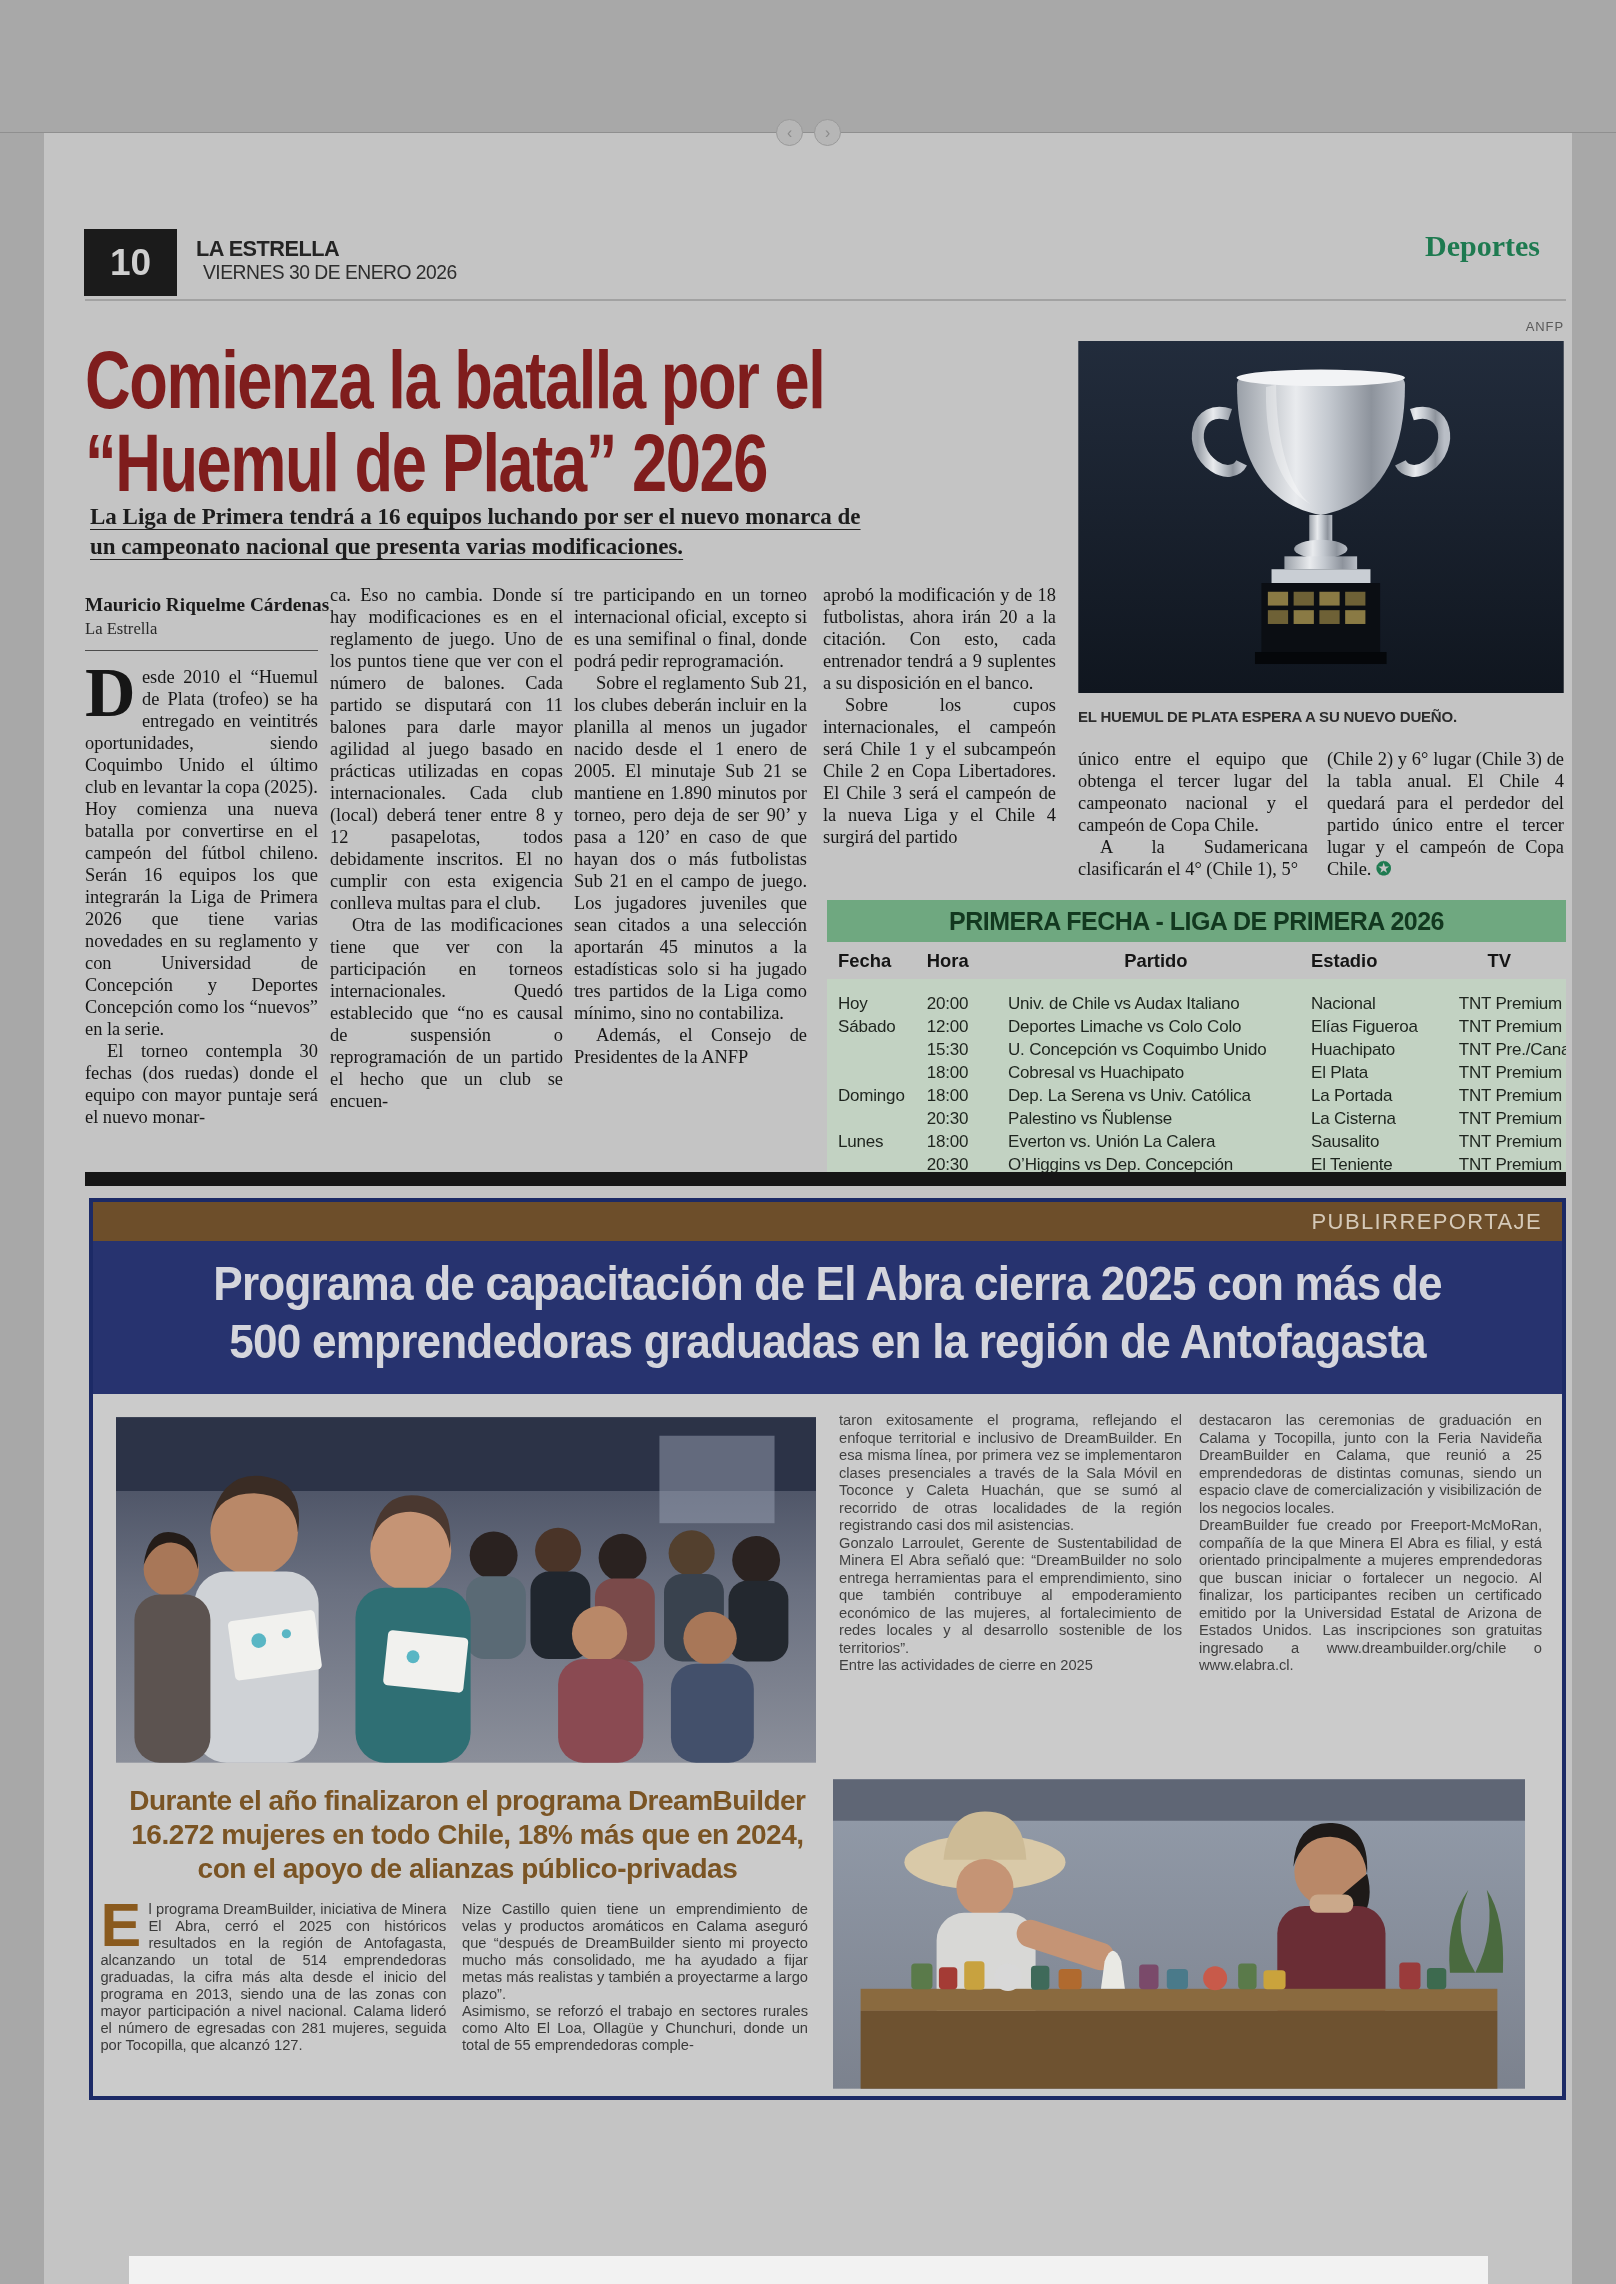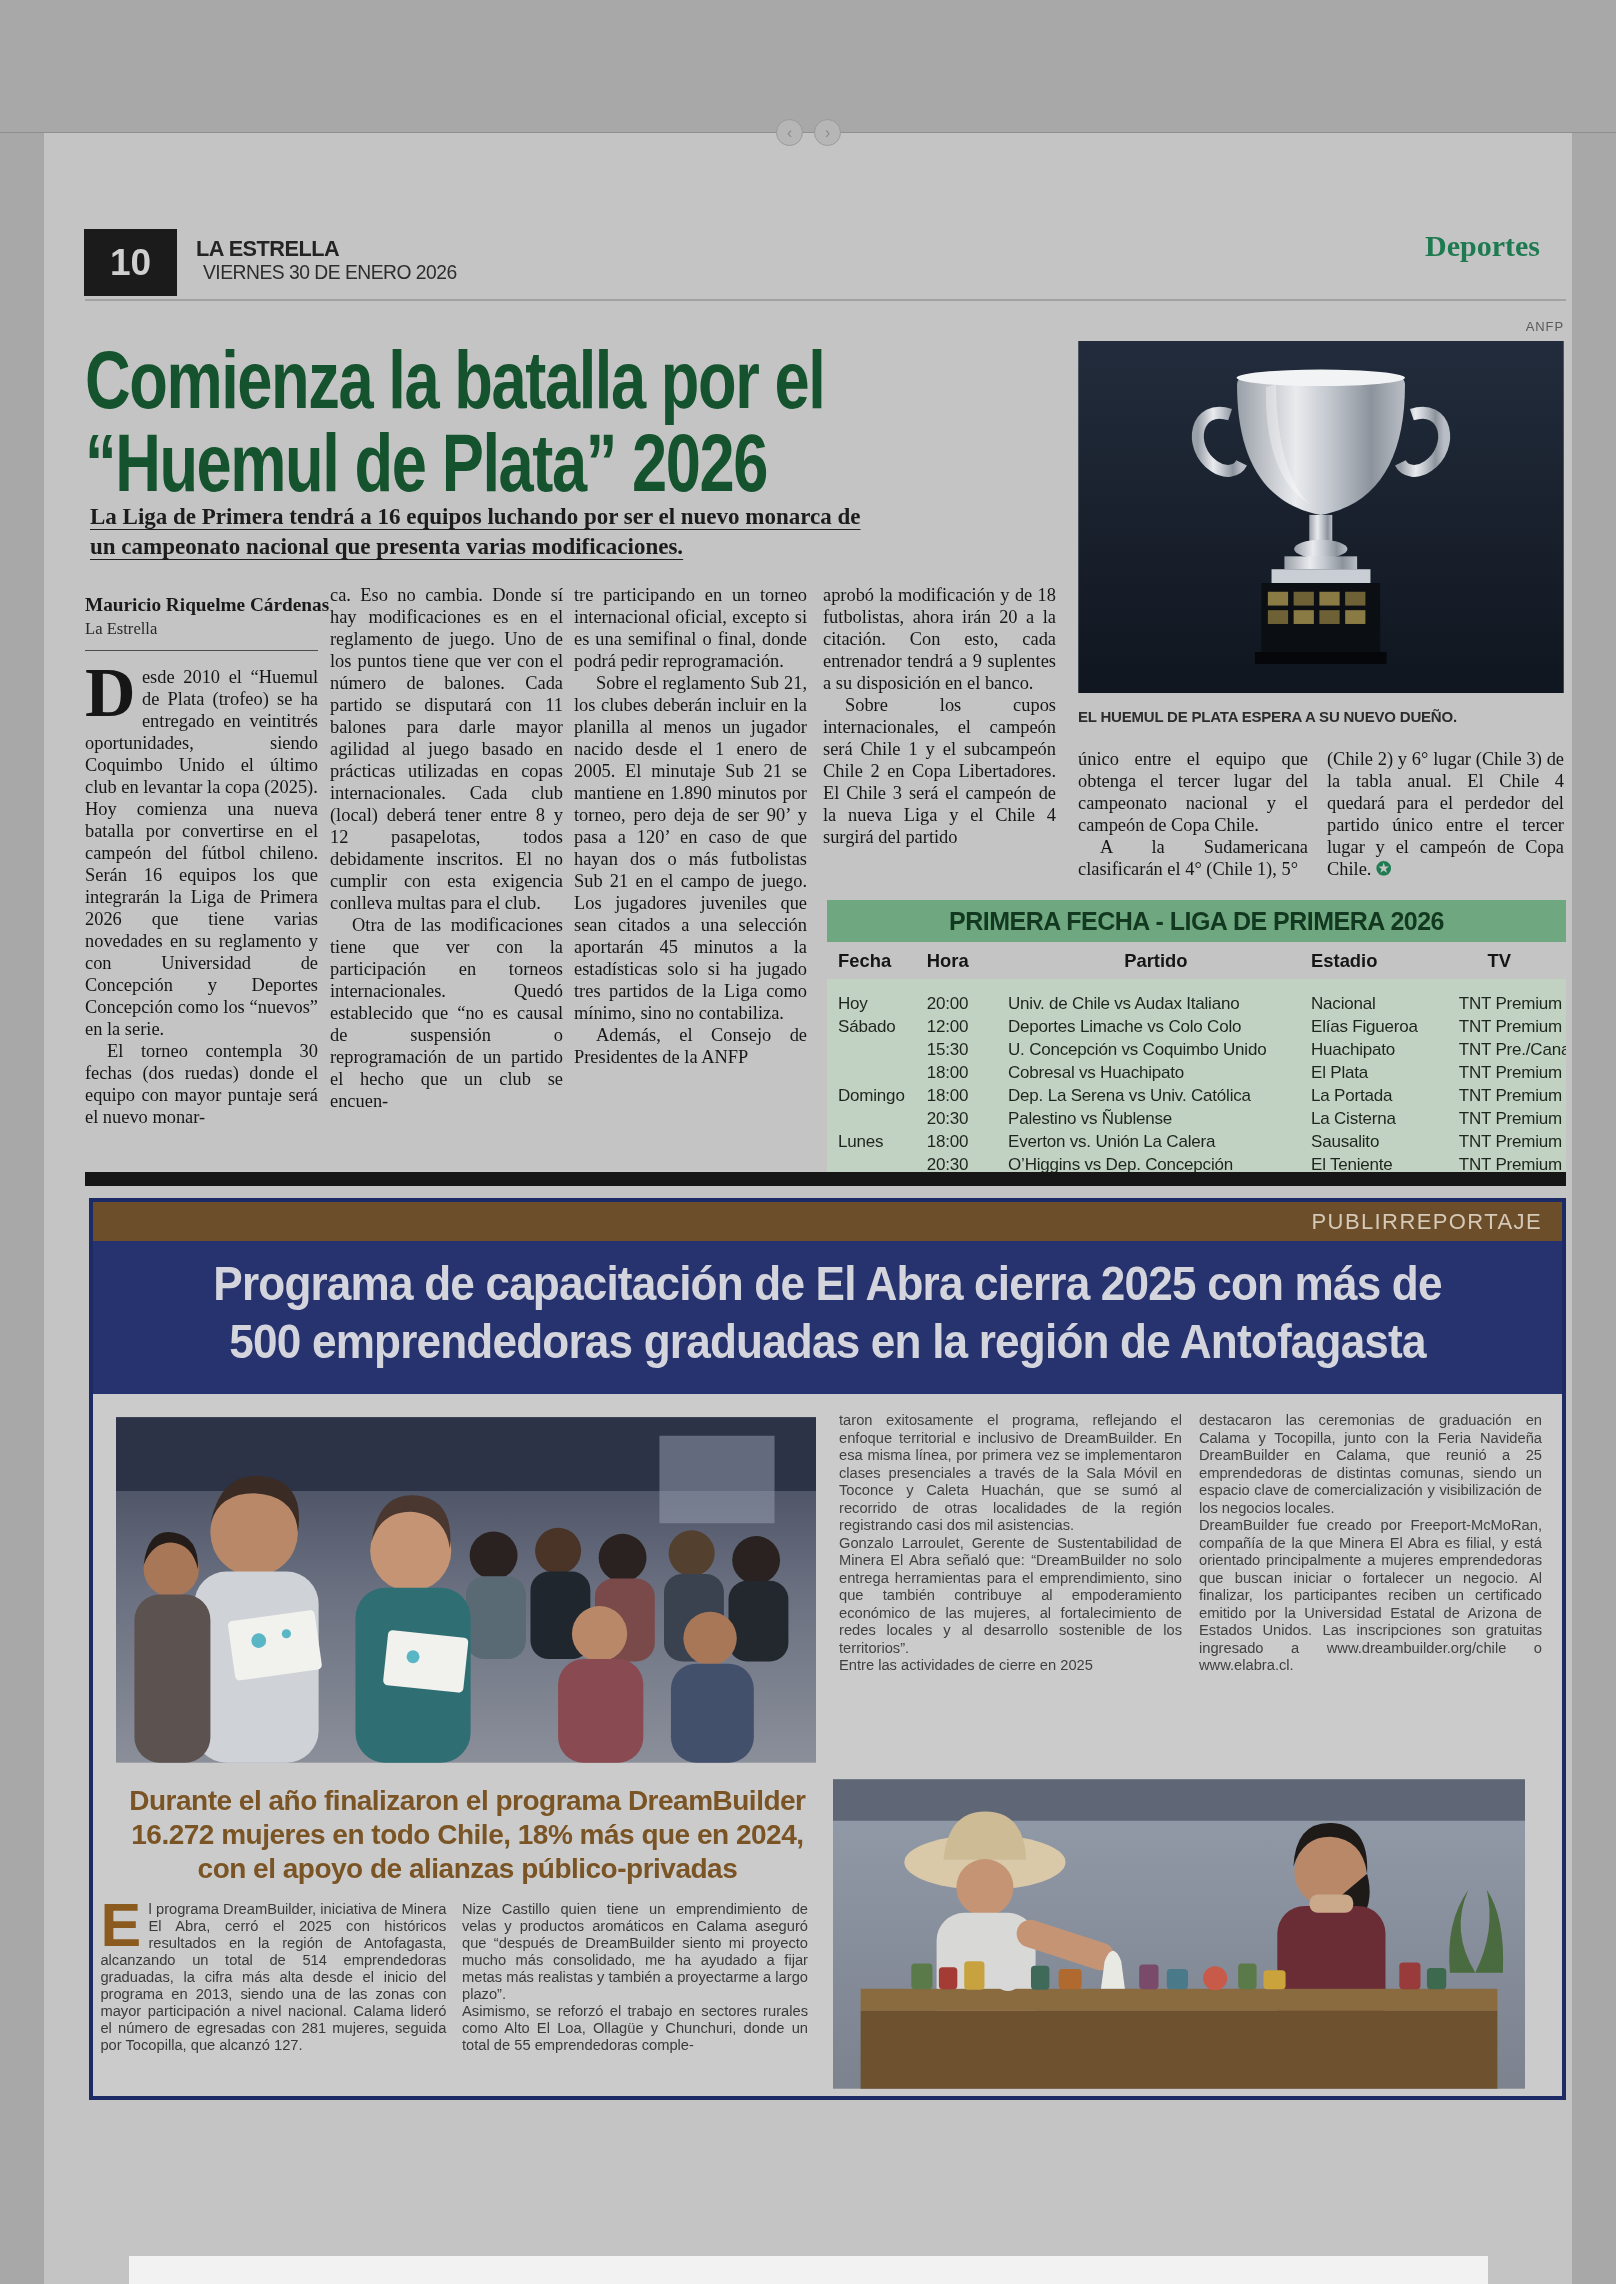--- a/index.html
+++ b/index.html
@@ -15,21 +15,21 @@
 
   
   .folio-box { position:absolute; left:40px; top:96px; width:93px; height:67px; background:#1b1b1b;
     color:#cfcfcf; font-size:37px; font-weight:bold; display:flex; align-items:center; justify-content:center; }
   .masthead { position:absolute; left:152px; top:103px; font-weight:bold; font-size:21.7px; letter-spacing:-0.5px; color:#242424;}
   .issue-date { position:absolute; left:152px; top:129px; font-size:19.3px; letter-spacing:-0.5px; color:#2e2e2e;margin-left:7px; }
   .section-name { position:absolute; right:32px; top:96px; font-size:30px; font-weight:bold; color:#1e7a50;font-family:Liberation Serif, serif; }
   .header-rule { position:absolute; left:41px; top:166px; width:1481px; height:1.8px; background:#a2a2a2; }
 
   
-  .headline { position:absolute; left:41px; top:206px; width:1060px; color:#14532d; font-weight:800;
+  .headline { position:absolute; left:41px; top:206px; width:1060px; color:#7f1d1d; font-weight:800;
     font-size:81px; line-height:83px; letter-spacing:-1.8px; white-space:nowrap; }
   .headline span { display:inline-block; transform:scaleX(.78); transform-origin:left; }
   .subhead { position:absolute; left:46px; top:369px; width:1041px; font-family:"Liberation Serif", serif;
     font-weight:600; font-size:23px; line-height:30px; color:#1c1c1c; }
   .subhead div { text-decoration:underline; text-underline-offset:4.6px; text-decoration-thickness:1.4px; }
 
   
   .byline-author { position:absolute; left:41px; top:461px; font-family:"Liberation Serif", serif; font-weight:bold; font-size:19.3px; }
   .byline-outlet { position:absolute; left:41px; top:486px; font-family:"Liberation Serif", serif; font-size:16.6px; color:#2a2a2a; }
   .byline-rule { position:absolute; left:41px; top:517px; width:233px; height:1.4px; background:#4c4c4c; }

